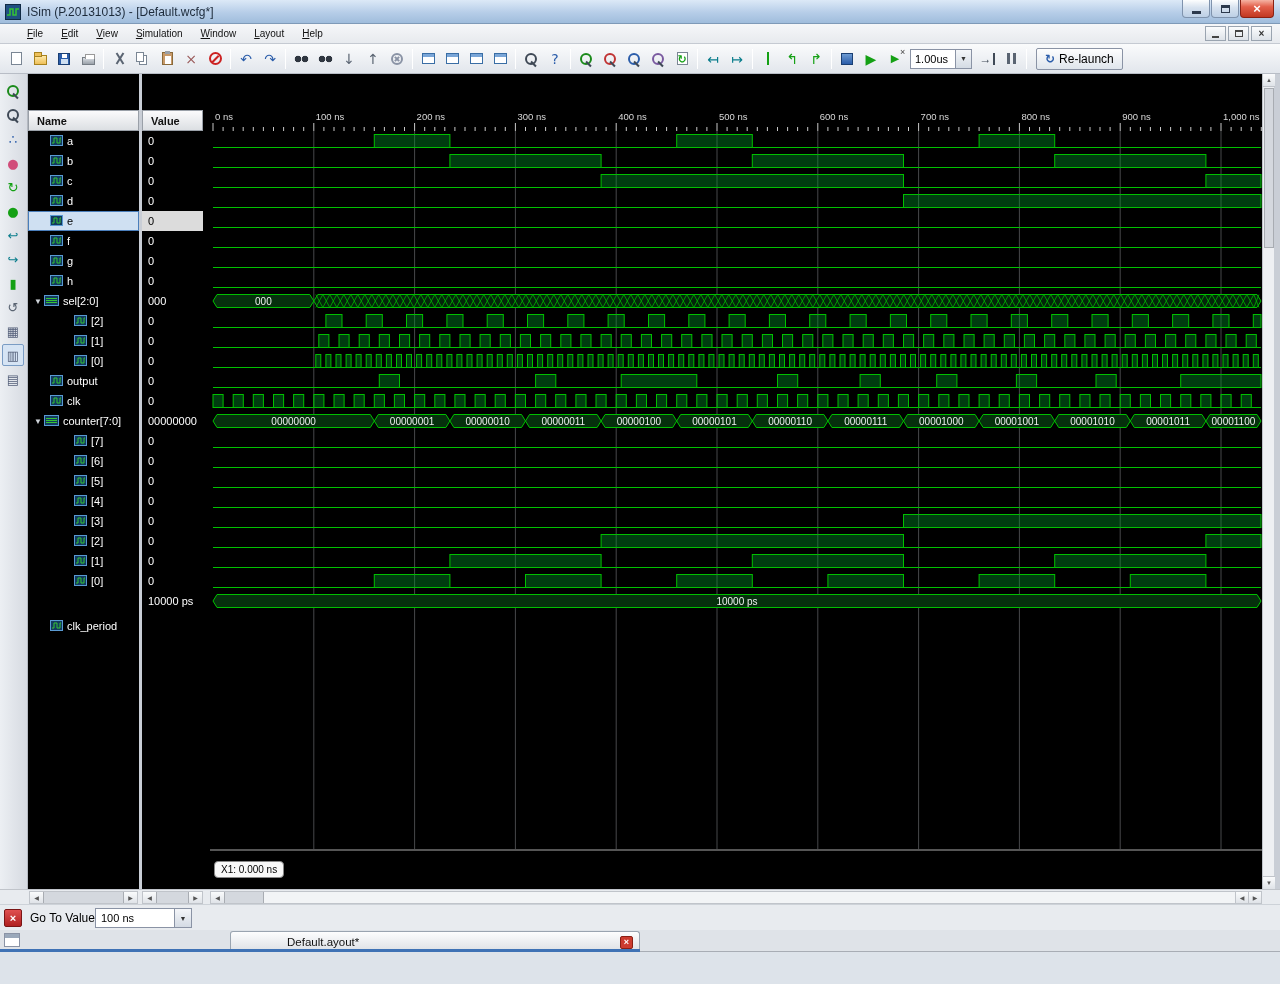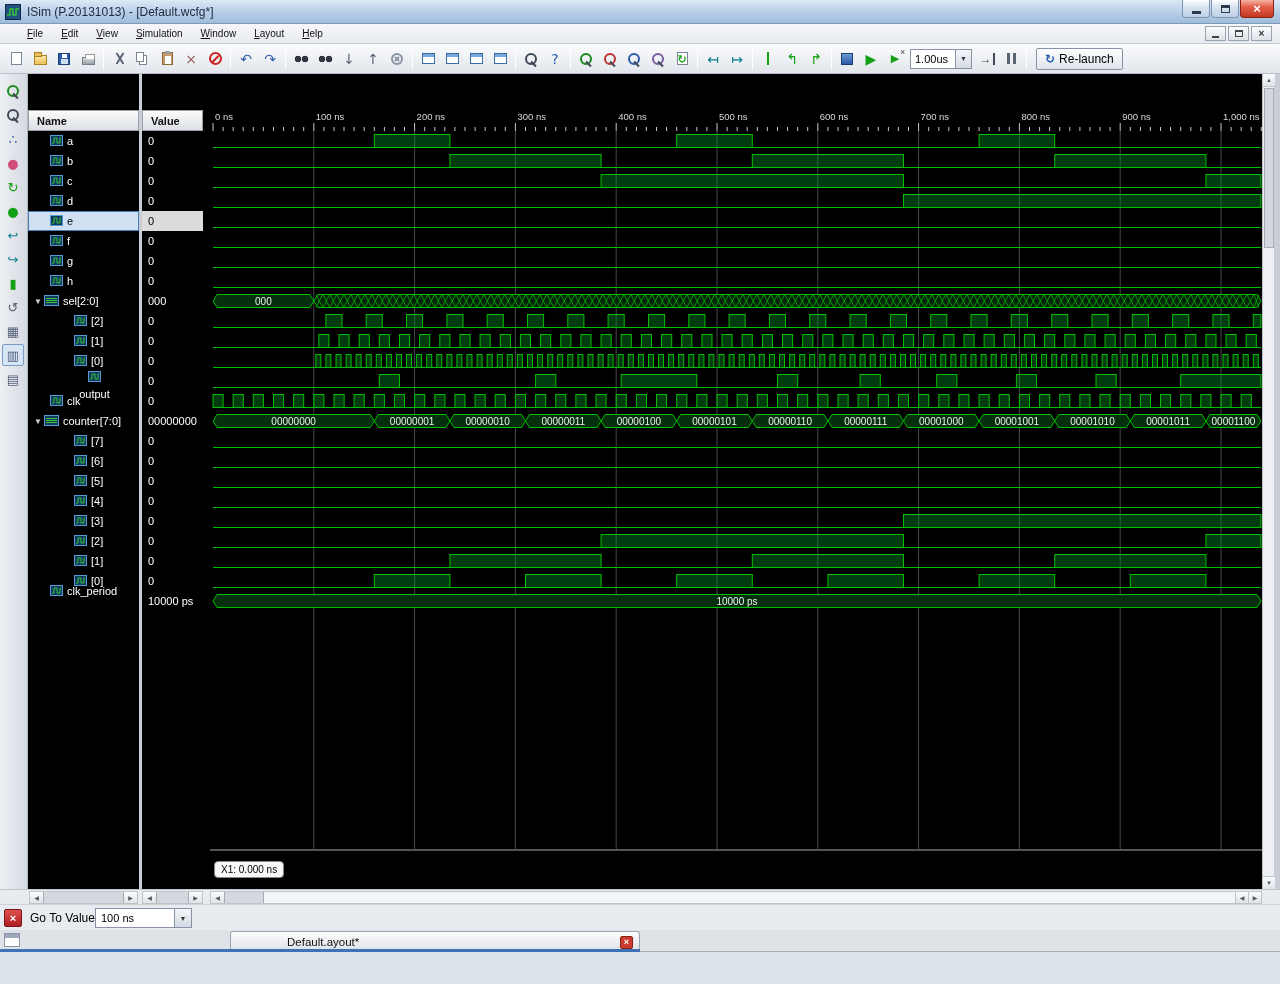--- a/index.html
+++ b/index.html
@@ -482,21 +482,21 @@
                 </svg></span>
               <span class="lbl">[1]</span>
             </div>
             <div class="srow" style="top: 277px; padding-left: 46px;">
               <span><svg width="13" height="11" viewBox="0 0 13 11">
                   <rect x="0.5" y="0.5" width="12" height="10" fill="#123a5e" stroke="#5a9ad2"></rect>
                   <path d="M2 8h2V3h3v5h3V3h1" stroke="#35c435" fill="none" stroke-width="1"></path>
                 </svg></span>
               <span class="lbl">[0]</span>
             </div>
-            <div class="srow" style="top: 297px; padding-left: 22px; flex-direction: column;">
+            <div class="srow" style="top: 297px; padding-left: 22px;">
               <span><svg width="13" height="11" viewBox="0 0 13 11">
                   <rect x="0.5" y="0.5" width="12" height="10" fill="#123a5e" stroke="#5a9ad2"></rect>
                   <path d="M2 8h2V3h3v5h3V3h1" stroke="#35c435" fill="none" stroke-width="1"></path>
                 </svg></span>
               <span class="lbl">output</span>
             </div>
             <div class="srow" style="top: 317px; padding-left: 22px;">
               <span><svg width="13" height="11" viewBox="0 0 13 11">
                   <rect x="0.5" y="0.5" width="12" height="10" fill="#123a5e" stroke="#5a9ad2"></rect>
                   <path d="M2 8h2V3h3v5h3V3h1" stroke="#35c435" fill="none" stroke-width="1"></path>
@@ -560,21 +560,21 @@
                 </svg></span>
               <span class="lbl">[1]</span>
             </div>
             <div class="srow" style="top: 497px; padding-left: 46px;">
               <span><svg width="13" height="11" viewBox="0 0 13 11">
                   <rect x="0.5" y="0.5" width="12" height="10" fill="#123a5e" stroke="#5a9ad2"></rect>
                   <path d="M2 8h2V3h3v5h3V3h1" stroke="#35c435" fill="none" stroke-width="1"></path>
                 </svg></span>
               <span class="lbl">[0]</span>
             </div>
-            <div class="srow" style="top: 507px; padding-left: 22px; text-align: right;">
+            <div class="srow" style="top: 542px; padding-left: 22px; text-align: right;">
               <span><svg width="13" height="11" viewBox="0 0 13 11">
                   <rect x="0.5" y="0.5" width="12" height="10" fill="#123a5e" stroke="#5a9ad2"></rect>
                   <path d="M2 8h2V3h3v5h3V3h1" stroke="#35c435" fill="none" stroke-width="1"></path>
                 </svg></span>
               <span class="lbl">clk_period</span>
             </div>
           </div>
       </div>
       <div class="col-split"></div>
       <div class="value-col">

